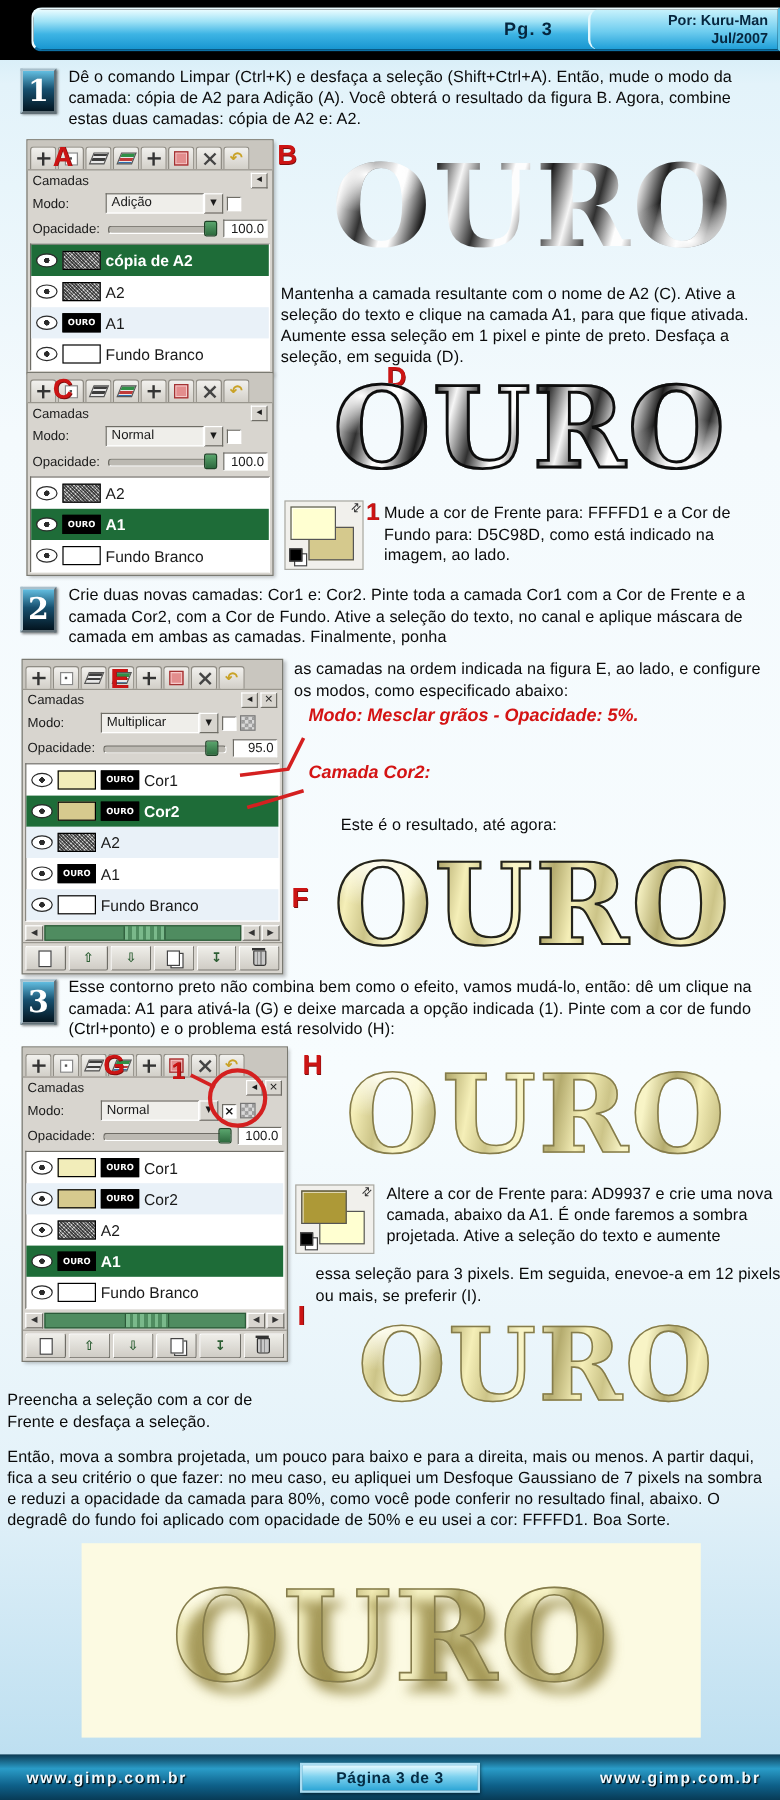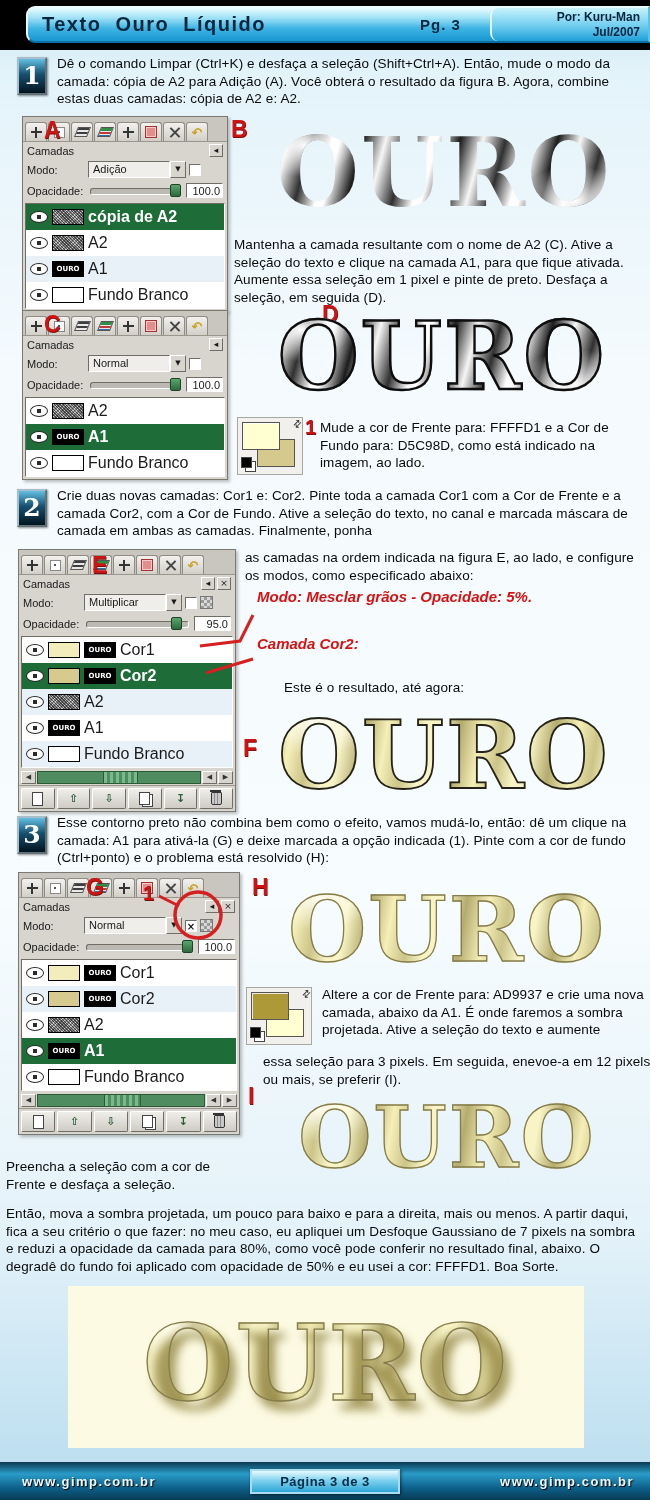--- a/index.html
+++ b/index.html
@@ -73,21 +73,21 @@
                 border-color:#6f6d66 #fff #fff #6f6d66;border-radius:3px}
   .slider-handle{position:absolute;top:0;width:11px;height:13px;background:linear-gradient(180deg,#5aa56d,#2d6a3e);
                  border:1px solid #1d4427;border-radius:2px;box-sizing:border-box}
   .opval{width:37px;height:15px;background:#fff;border:1px solid;border-color:#6f6d66 #fff #fff #6f6d66;
          text-align:right;padding:0 2px;line-height:14px;box-sizing:border-box;flex:0 0 auto}
   .llist{background:#fff;border:1px solid;border-color:#6f6d66 #fff #fff #6f6d66;margin:2px}
   .lrow{display:flex;align-items:center;height:26px;gap:4px;padding:0 4px}
   .lrow.alt{background:#e9f1f8}
   .lrow.sel{background:#1e6c38}
   .lrow.sel .lname{color:#fff;font-weight:bold}
-  .lname{font-size:16px}
+  .lname{font-size:13px}
   .eye{width:16px;height:10px;flex:0 0 auto;border:1.4px solid #2b2b2b;border-radius:50%;
        background:radial-gradient(circle at 50% 50%,#2b2b2b 0 2.2px,#fff 2.4px)}
   .thumb{width:32px;height:16px;border:1px solid #000;box-sizing:border-box;flex:0 0 auto;text-align:center;overflow:hidden}
   .th-noise{background-color:#8a8a8a;
      background-image:repeating-linear-gradient(45deg,rgba(0,0,0,.55) 0 1px,transparent 1px 2px),
                       repeating-linear-gradient(-45deg,rgba(255,255,255,.55) 0 1px,transparent 1px 3px)}
   .th-ouro{background:#000;color:#fff;font:bold 7px/14px "DejaVu Sans",sans-serif;letter-spacing:0}
   .th-white{background:#fff}
   .th-yellow{background:#f2edba}
   .th-tan{background:#d6ca8e}
@@ -139,21 +139,20 @@
   .foot-btn{position:absolute;left:250px;top:7px;width:150px;height:25px;box-sizing:border-box;
             border:2px solid #aadcf1;background:linear-gradient(180deg,#e8faff 0%,#7fd2ef 45%,#2da6d6 100%);
             text-align:center;font-weight:bold;font-size:13px;line-height:21px;color:#052c44;
             box-shadow:1px 1px 3px rgba(0,0,0,.6);letter-spacing:.5px}
 </style>
 </head>
 <body>
 
 <div class="hdr-black">
   <div class="hdr-bar">
-    <span class="hdr-title">Texto Ouro Líquido</span>
     <span class="hdr-pg">Pg. 3</span>
     <div class="hdr-by">
       <div>Por: Kuru-Man</div>
       <div>Jul/2007</div>
     </div>
   </div>
 </div>
 
 <div class="badge" style="left:17px;top:57px">1</div>
 <div class="txt" style="left:57px;top:55px;width:584px">Dê o comando Limpar (Ctrl+K) e desfaça a seleção (Shift+Ctrl+A). Então, mude o modo da camada: cópia de A2 para Adição (A). Você obterá o resultado da figura B. Agora, combine estas duas camadas: cópia de A2 e: A2.</div>
@@ -308,21 +307,21 @@
   <span class="sw-back c-bg1"></span>
   <span class="sw-main c-fg1"></span>
   <span class="sw-swap">⇄</span>
   <span class="sw-mini-w"></span>
   <span class="sw-mini-b"></span>
 </div>
 <span class="rednum" style="left:305px;top:416px">1</span>
 <div class="txt" style="left:320px;top:419px;width:326px">Mude a cor de Frente para: FFFFD1 e a Cor de Fundo para: D5C98D, como está indicado na imagem, ao lado.</div>
 
 <div class="badge" style="left:17px;top:489px">2</div>
-<div class="txt" style="left:57px;top:487px;width:586px">Crie duas novas camadas: Cor1 e: Cor2. Pinte toda a camada Cor1 com a Cor de Frente e a camada Cor2, com a Cor de Fundo. Ative a seleção do texto, no canal e marcada máscara de camada em ambas as camadas. Finalmente, ponha</div>
+<div class="txt" style="left:57px;top:487px;width:586px">Crie duas novas camadas: Cor1 e: Cor2. Pinte toda a camada Cor1 com a Cor de Frente e a camada Cor2, com a Cor de Fundo. Ative a seleção do texto, no canal e aplique máscara de camada em ambas as camadas. Finalmente, ponha</div>
 <div class="txt" style="left:245px;top:549px;width:402px">as camadas na ordem indicada na figura E, ao lado, e configure os modos, como especificado abaixo:</div>
 
 <div class="gdlg" style="left:18px;top:549px;width:218px">
   <div class="tabbar">
     <span class="tab">
         <i class="ic ic-move"></i>
       </span>
     <span class="tab">
         <i class="ic ic-dot"></i>
       </span>

